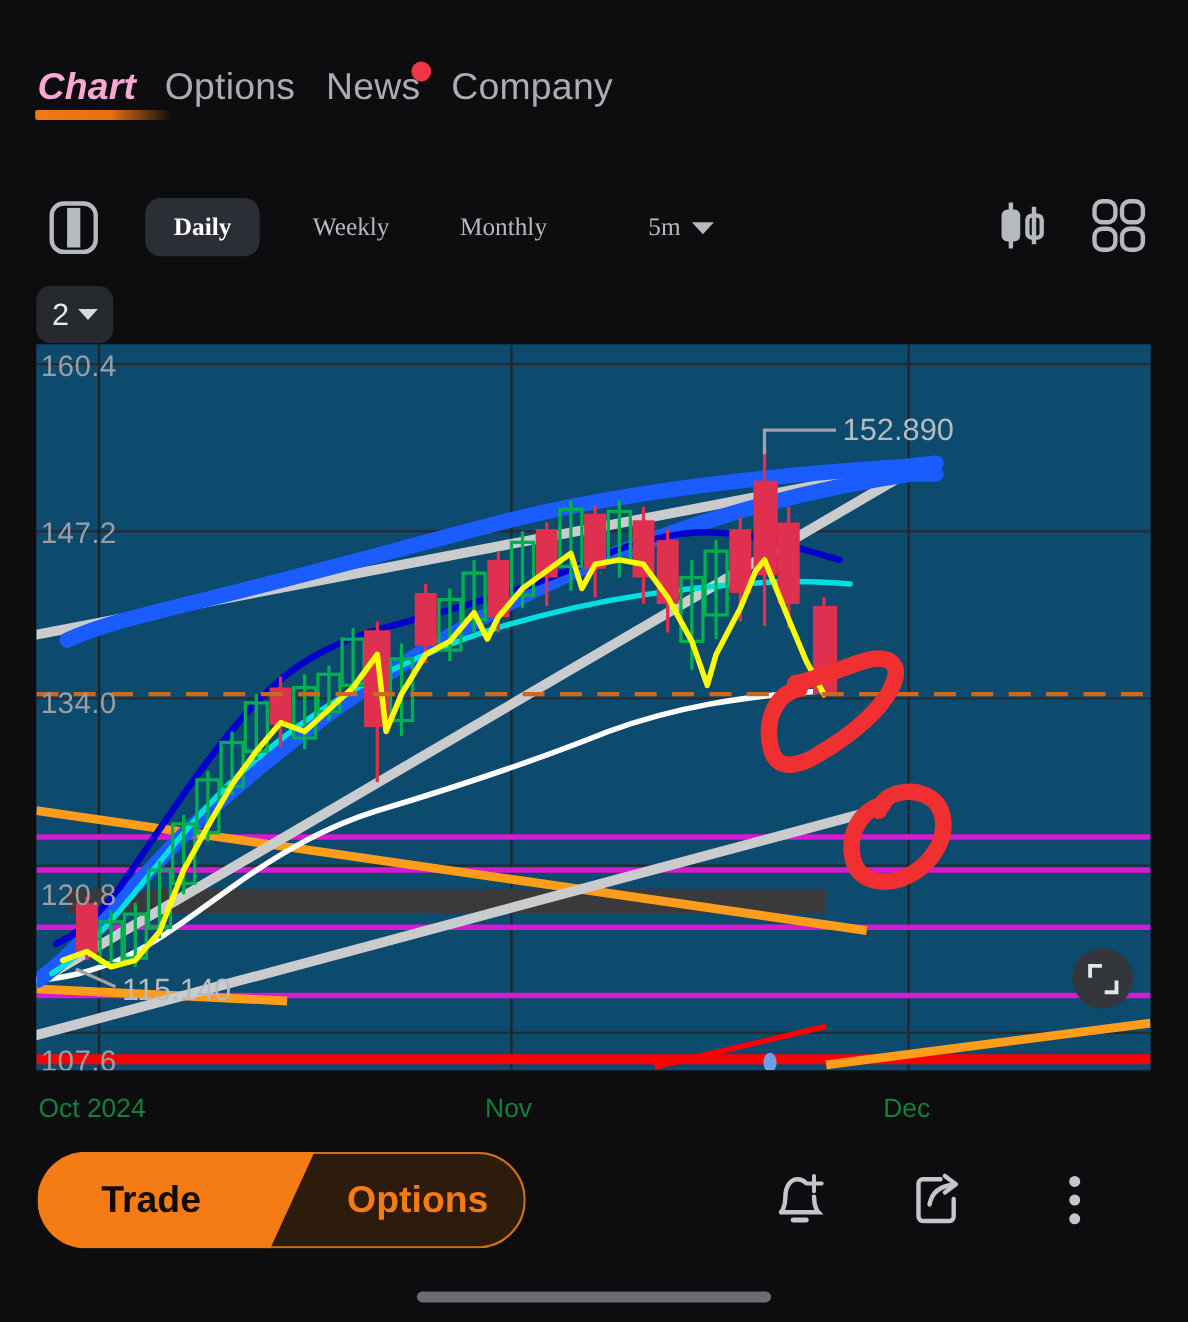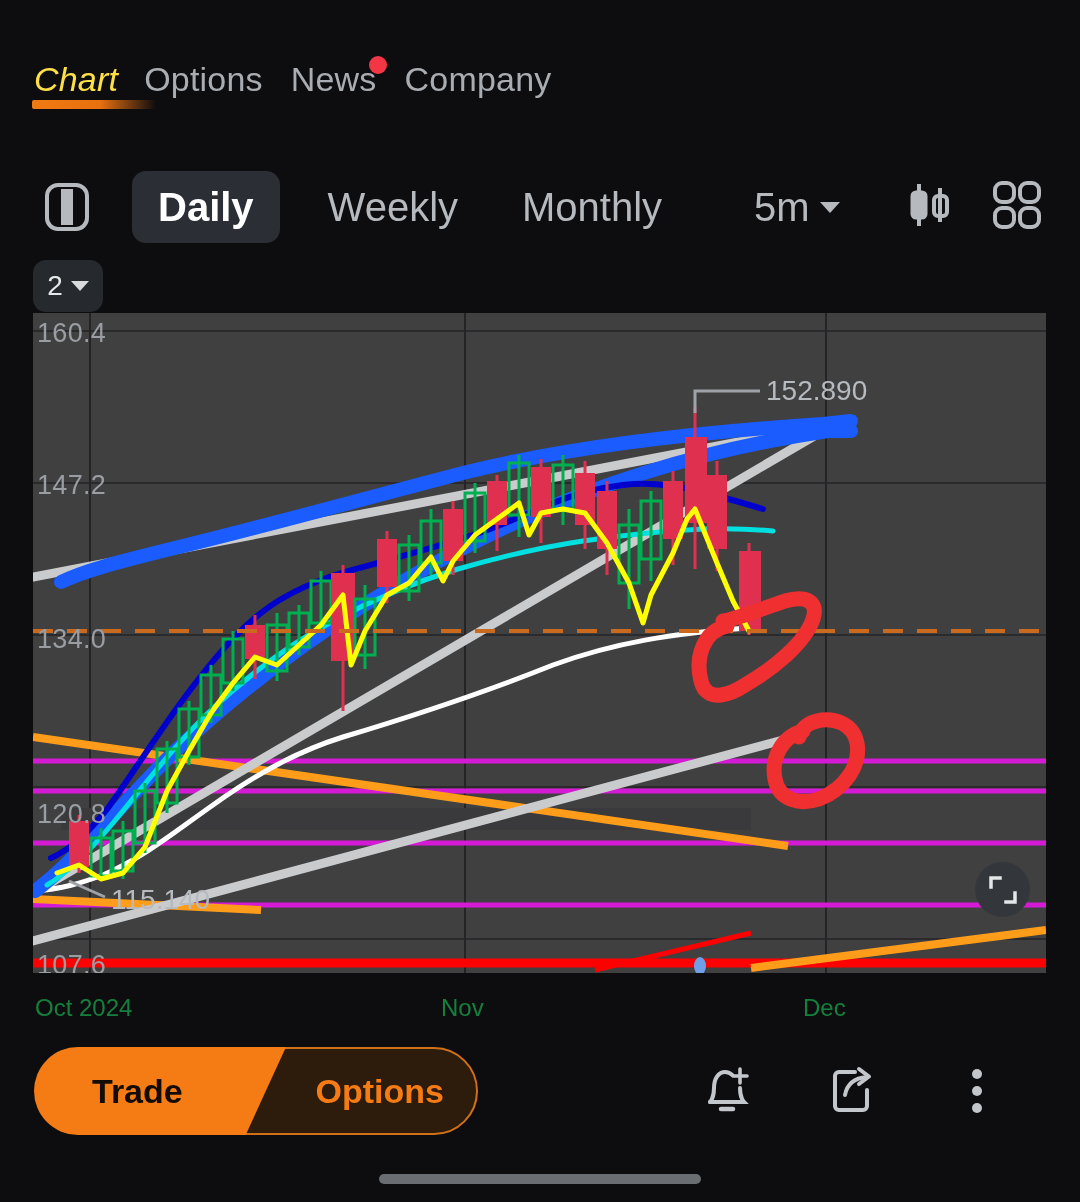--- a/index.html
+++ b/index.html
@@ -14,40 +14,40 @@
   
   .navtabs {
     position: absolute; left: 0; top: 58px; width: 1080px; height: 78px;
     display: flex; align-items: flex-start; padding-left: 34px; gap: 0;
   }
   .navtab {
     position: relative; font-size: 34px; color: #a9acb1; letter-spacing: .2px;
     padding: 0 28px 0 0; white-space: nowrap; line-height: 42px;
   }
   .navtab:first-child { padding-right: 26px; }
-  .navtab.active { color: #fde047; font-weight: normal; font-style: italic; }
+  .navtab.active { color: #f9a8d4; font-weight: bold; font-style: italic; }
   .navtab .tablabel { display: inline-block; }
   .navtab.active .underline {
     position: absolute; left: -2px; bottom: -9px; width: 124px; height: 9px;
     background: linear-gradient(90deg, #f07a12 0%, #e8700f 55%, rgba(232,112,15,0) 100%);
     border-radius: 2px;
   }
   .dotbadge {
     position: absolute; width: 18px; height: 18px; border-radius: 50%;
     background: #f23645; top: -2px; right: 18px;
   }
 
   
   .toolbar {
     position: absolute; left: 0; top: 172px; width: 1080px; height: 70px;
     display: flex; align-items: center;
   }
   .tb-icon-left { margin-left: 44px; width: 46px; height: 50px; }
   .tf {
-    font-size: 40px; color: #b6b9be; white-space: nowrap;
+    font-size: 23px; color: #b6b9be; white-space: nowrap; font-family: Liberation Serif, serif;
   }
   .tf.active {
     color: #ffffff; font-weight: bold; background: #2b2e34;
     border-radius: 14px; padding: 14px 26px;
   }
   .tf-daily-wrap { margin-left: 42px; }
   .tf-weekly { margin-left: 48px; }
   .tf-monthly { margin-left: 64px; }
   .interval { margin-left: 92px; display: flex; align-items: center; gap: 10px; }
   .caret {
@@ -61,21 +61,21 @@
     position: absolute; left: 33px; top: 260px; width: 70px; height: 52px;
     background: #26292e; border-radius: 13px;
     display: flex; align-items: center; justify-content: center; gap: 8px;
   }
   .count-dd .lbl { font-size: 28px; color: #e6e8ea; font-weight: 500; }
   .count-dd .caret { border-top-color: #d8dadd; border-left-width: 9px; border-right-width: 9px; border-top-width: 10px; }
 
   
   .chart-area {
     position: absolute; left: 33px; top: 313px; width: 1013px; height: 660px;
-    background: #404040; overflow: hidden;
+    background: #0c4a6e; overflow: hidden;
   }
   .chart-svg { position: absolute; left: 0; top: 0; }
   .ylabel {
     position: absolute; left: 4px; font-size: 27px; color: #9a9da2;
     letter-spacing: .3px; pointer-events: none;
   }
   .annot {
     position: absolute; font-size: 28px; color: #b7babe; white-space: nowrap;
   }
 

